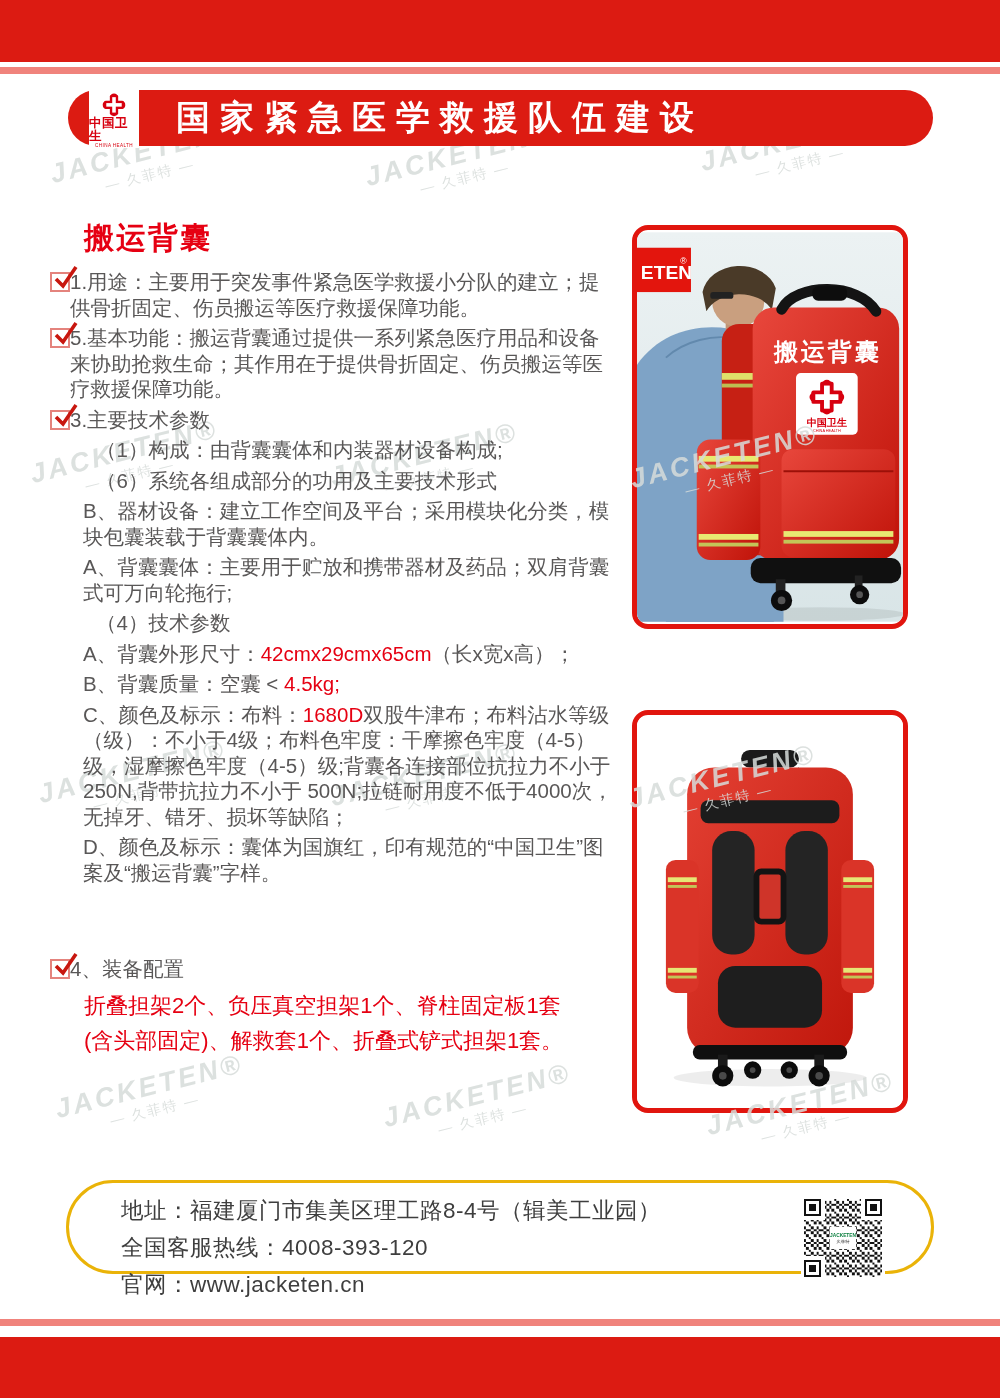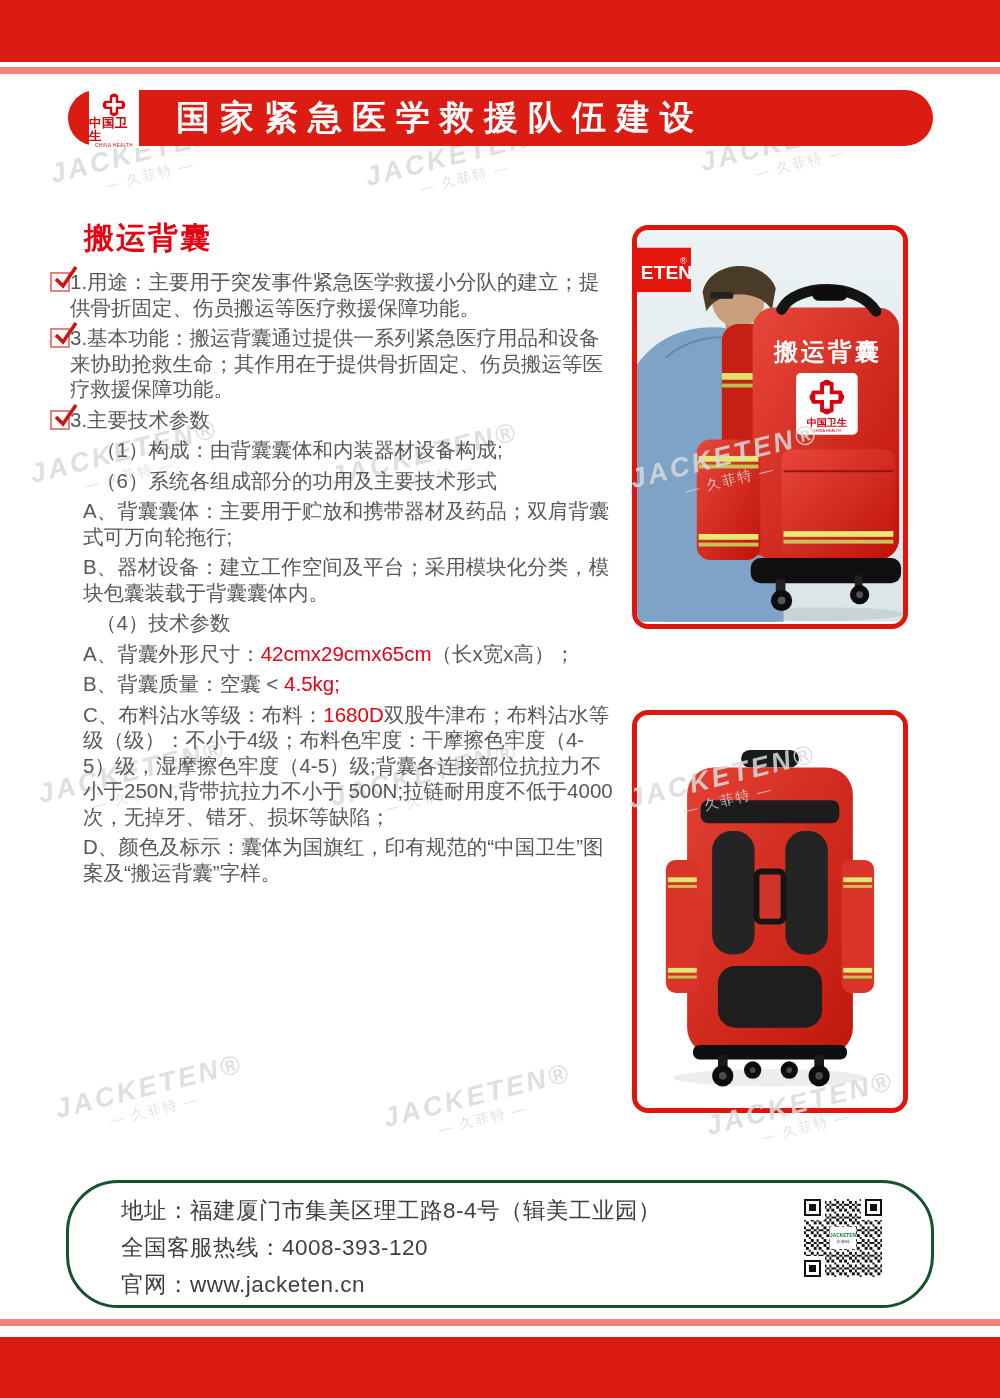--- a/index.html
+++ b/index.html
@@ -53,22 +53,22 @@
                  font-size:22px; line-height:35px; }
 
   
   .photo{ position:absolute; left:632px; width:276px; border:5px solid #e1150e;
           border-radius:16px; overflow:hidden; z-index:1; background:#fff; }
   .photo-front{ top:225px; height:404px; }
   .photo-back{ top:710px; height:403px; }
   .photo svg{ display:block; width:100%; height:100%; }
 
   
-  .footer{ position:absolute; left:66px; top:1180px; width:868px; height:128px;
-           border:3px solid #14532d; border-radius:52px; z-index:3; background:#fff; }
+  .footer{ position:absolute; left:66px; top:1180px; width:868px; height:94px;
+           border:3px solid #eab308; border-radius:52px; z-index:3; background:#fff; }
   .footer-lines{ position:absolute; left:52px; top:9px; font-size:22.5px; line-height:37px;
                  color:#3e3e3e; letter-spacing:0.5px; }
   .qr{ position:absolute; left:732px; top:13px; width:84px; height:84px; }
   .qr svg{ width:84px; height:84px; shape-rendering:crispEdges; }
 
   svg text{ font-family:"Liberation Sans","DejaVu Sans",sans-serif; }
 </style>
 </head>
 <body>
 
@@ -163,43 +163,54 @@
       </span>
       <p>1.用途：主要用于突发事件紧急医学救援小分队的建立；提供骨折固定、伤员搬运等医疗救援保障功能。</p>
     </div>
 
     <div class="chk">
       <span class="cb">
         <svg viewBox="0 0 26 26">
             <path d="M3 14 L10 21 L23 2" fill="none" stroke="#c8170f" stroke-width="3.6"></path>
           </svg>
       </span>
-      <p>3.基本功能：搬运背囊通过提供一系列紧急医疗用品和设备来协助抢救生命；其作用在于提供骨折固定、伤员搬运等医疗救援保障功能。</p>
+      <p>5.基本功能：搬运背囊通过提供一系列紧急医疗用品和设备来协助抢救生命；其作用在于提供骨折固定、伤员搬运等医疗救援保障功能。</p>
     </div>
 
     <div class="chk">
       <span class="cb">
         <svg viewBox="0 0 26 26">
             <path d="M3 14 L10 21 L23 2" fill="none" stroke="#c8170f" stroke-width="3.6"></path>
           </svg>
       </span>
       <p>3.主要技术参数</p>
     </div>
 
     <p class="spec in-num"><span>（1）构成：由背囊囊体和内装器材设备构成;</span></p>
     <p class="spec in-num"><span>（6）系统各组成部分的功用及主要技术形式</span></p>
+    <p class="spec in-alpha"><span>B、器材设备：建立工作空间及平台；采用模块化分类，模块包囊装载于背囊囊体内。</span></p>
     <p class="spec in-alpha"><span>A、背囊囊体：主要用于贮放和携带器材及药品；双肩背囊式可万向轮拖行;</span></p>
-    <p class="spec in-alpha"><span>B、器材设备：建立工作空间及平台；采用模块化分类，模块包囊装载于背囊囊体内。</span></p>
     <p class="spec in-num"><span>（4）技术参数</span></p>
     <p class="spec in-alpha"><span>A、背囊外形尺寸：</span><span class="rd">42cmx29cmx65cm</span><span>（长x宽x高）；</span></p>
     <p class="spec in-alpha"><span>B、背囊质量：空囊 &lt; </span><span class="rd">4.5kg;</span><span></span></p>
-    <p class="spec in-alpha"><span>C、布料沾水等级：布料：</span><span class="rd">1680D</span><span>双股牛津布；布料沾水等级（级）：不小于4级；布料色牢度：干摩擦色牢度（4-5）级，湿摩擦色牢度（4-5）级;背囊各连接部位抗拉力不小于250N,背带抗拉力不小于 500N;拉链耐用度不低于4000次，无掉牙、错牙、损坏等缺陷；</span></p>
+    <p class="spec in-alpha"><span>C、颜色及标示：布料：</span><span class="rd">1680D</span><span>双股牛津布；布料沾水等级（级）：不小于4级；布料色牢度：干摩擦色牢度（4-5）级，湿摩擦色牢度（4-5）级;背囊各连接部位抗拉力不小于250N,背带抗拉力不小于 500N;拉链耐用度不低于4000次，无掉牙、错牙、损坏等缺陷；</span></p>
     <p class="spec in-alpha"><span>D、颜色及标示：囊体为国旗红，印有规范的“中国卫生”图案及“搬运背囊”字样。</span></p>
   </div>
 
+  <div class="equip">
+    <div class="chk">
+      <span class="cb">
+        <svg viewBox="0 0 26 26">
+            <path d="M3 14 L10 21 L23 2" fill="none" stroke="#c8170f" stroke-width="3.6"></path>
+          </svg>
+      </span>
+      <p>4、装备配置</p>
+    </div>
+    <p class="equip-detail">折叠担架2个、负压真空担架1个、脊柱固定板1套(含头部固定)、解救套1个、折叠式铲式担架1套。</p>
+  </div>
 
   <div class="photo photo-front">
     <svg viewBox="0 0 276 404">
       <defs>
         <linearGradient id="g1" x1="0" y1="0" x2="0" y2="1">
           <stop offset="0" stop-color="#ecf2f3"></stop>
             <stop offset="1" stop-color="#d9e5e7"></stop>
         </linearGradient>
         <linearGradient id="rg" x1="0" y1="0" x2="1" y2="1">
           <stop offset="0" stop-color="#e8473c"></stop>

